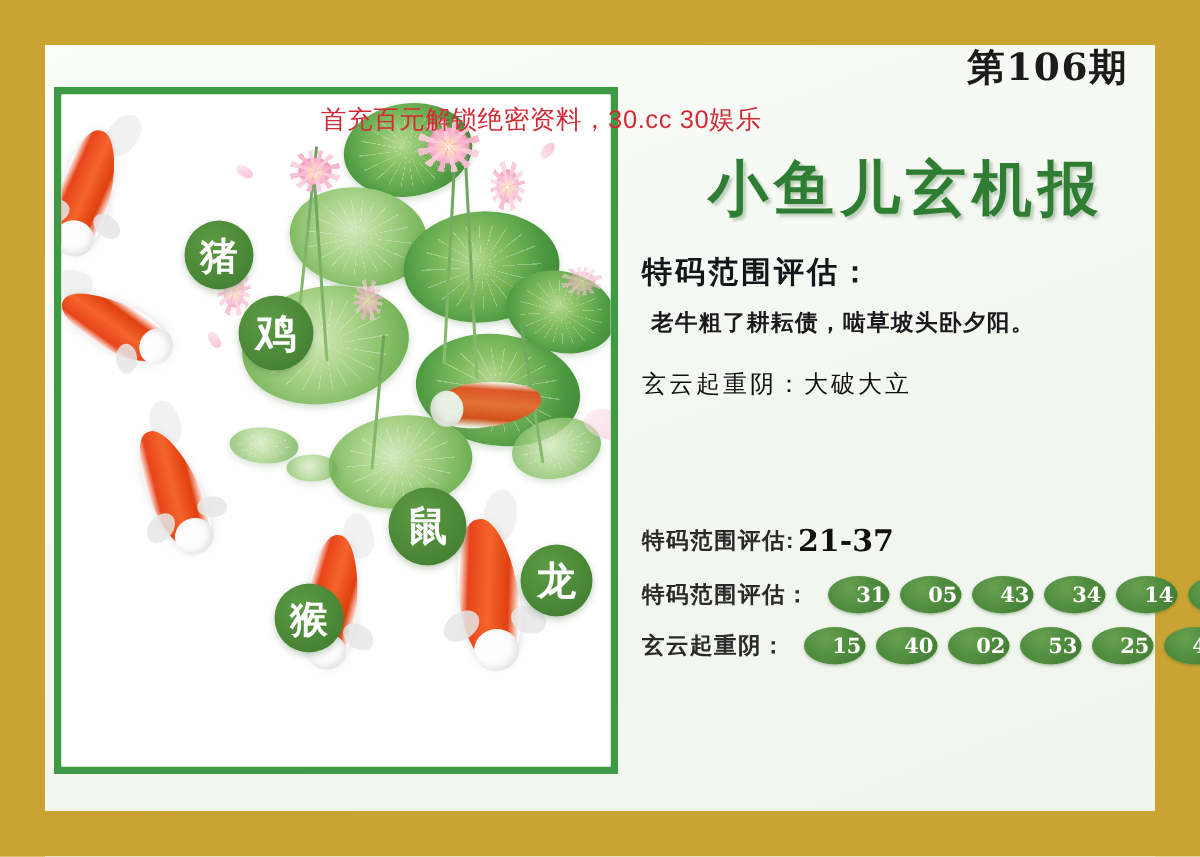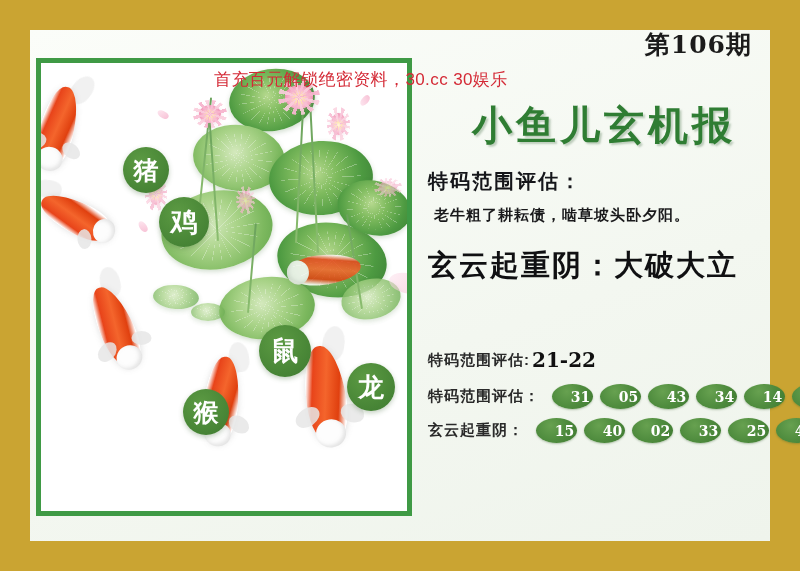--- a/index.html
+++ b/index.html
@@ -173,21 +173,21 @@
   }
   .poem-line{
     position:absolute;left:434px;top:206px;
     font-family:"DejaVu Serif","Liberation Serif",serif;
     font-size:15px;font-weight:700;color:#1a1a1c;letter-spacing:1px;
     white-space:nowrap;
   }
   .poem-key{
     position:absolute;left:428px;top:246px;
     font-family:"DejaVu Serif","Liberation Serif",serif;
-    font-size:29px;font-weight:700;color:#101012;letter-spacing:2px;
+    font-size:16px;font-weight:400;color:#101012;letter-spacing:2px;
     white-space:nowrap;
   }
 
   .row{
     position:absolute;left:428px;display:flex;align-items:center;
     white-space:nowrap;
   }
   .row-label{
     font-size:15px;font-weight:700;color:#2a2a2a;letter-spacing:1px;
   }
@@ -333,21 +333,21 @@
   <div class="promo">首充百元解锁绝密资料，30.cc 30娱乐</div>
 
   <div class="main-title">小鱼儿玄机报</div>
 
   <div class="poem-head">特码范围评估：</div>
   <div class="poem-line">老牛粗了耕耘债，啮草坡头卧夕阳。</div>
   <div class="poem-key">玄云起重阴：大破大立</div>
 
   <div class="row r1">
     <span class="row-label">特码范围评估:</span>
-    <span class="row-value">21-22</span>
+    <span class="row-value">21-37</span>
   </div>
 
   <div class="row r2">
     <span class="row-label">特码范围评估：</span>
     <span class="balls">
       <span class="ball">31</span>
       <span class="ball">05</span>
       <span class="ball">43</span>
       <span class="ball">34</span>
       <span class="ball">14</span>
@@ -355,20 +355,20 @@
       <span class="ball">01</span>
     </span>
   </div>
 
   <div class="row r3">
     <span class="row-label">玄云起重阴：</span>
     <span class="balls">
       <span class="ball">15</span>
       <span class="ball">40</span>
       <span class="ball">02</span>
-      <span class="ball">33</span>
+      <span class="ball">53</span>
       <span class="ball">25</span>
       <span class="ball">41</span>
     </span>
   </div>
 
 
 </div>
 
 </body></html>

